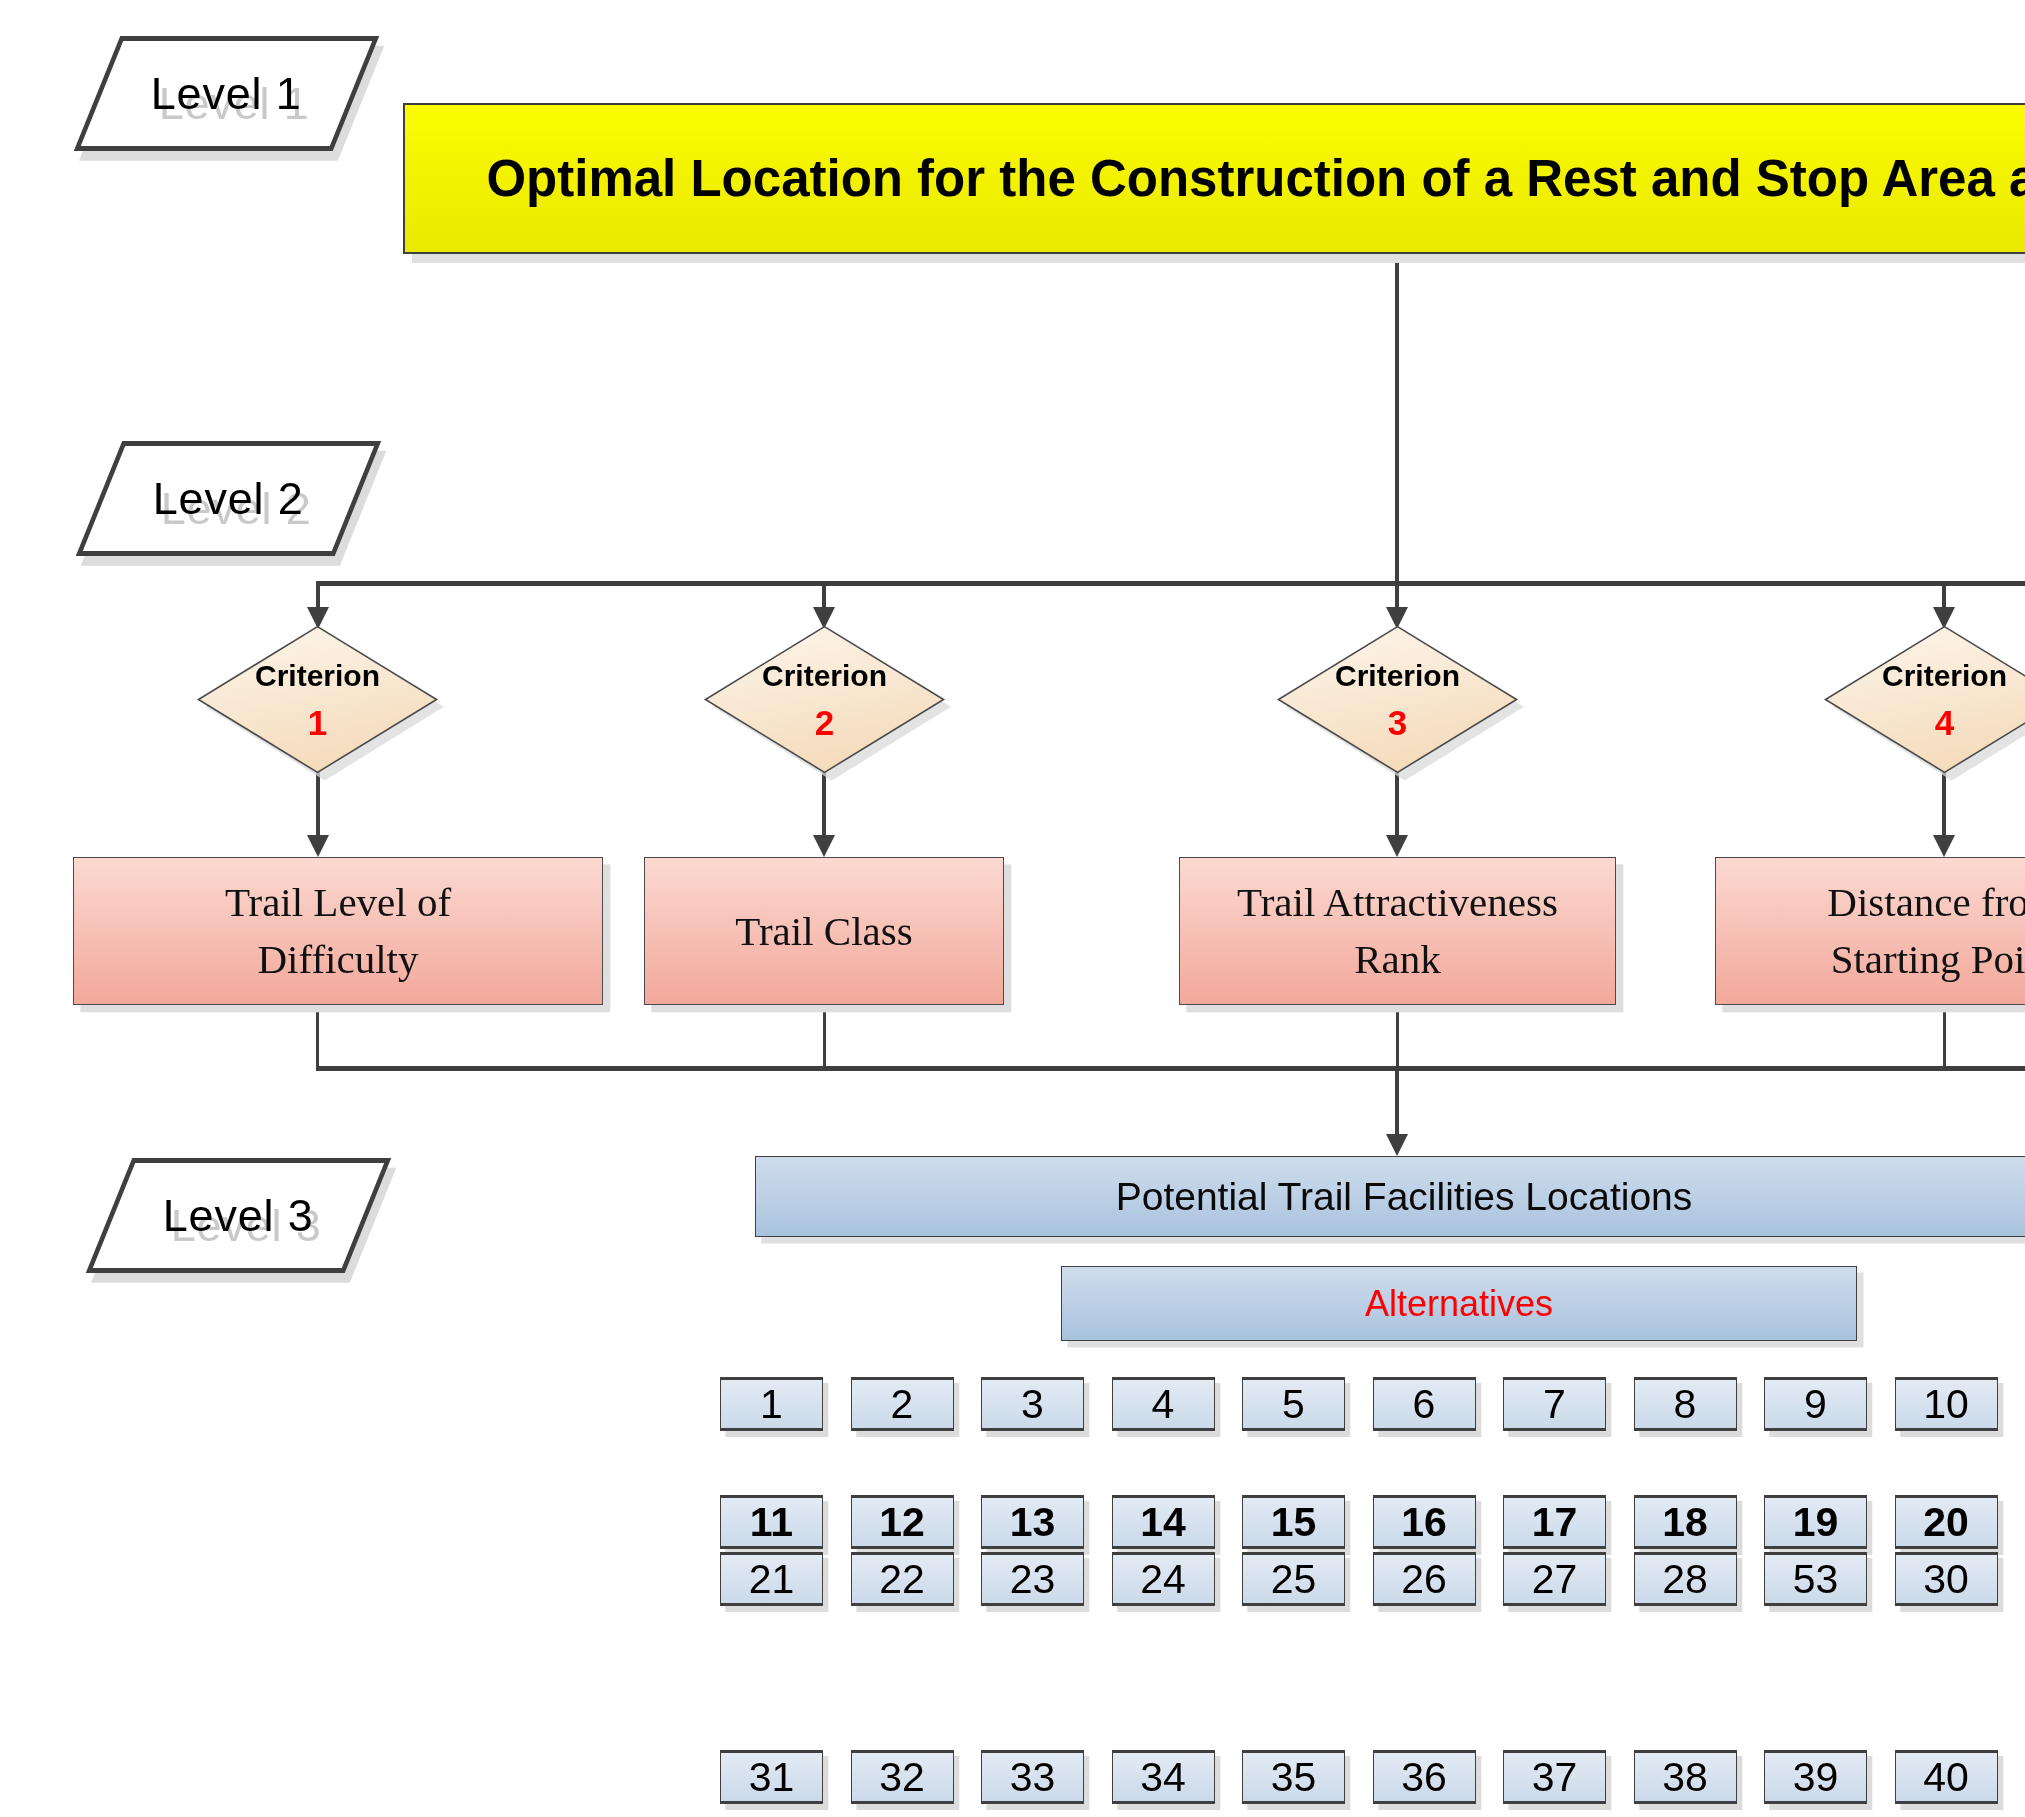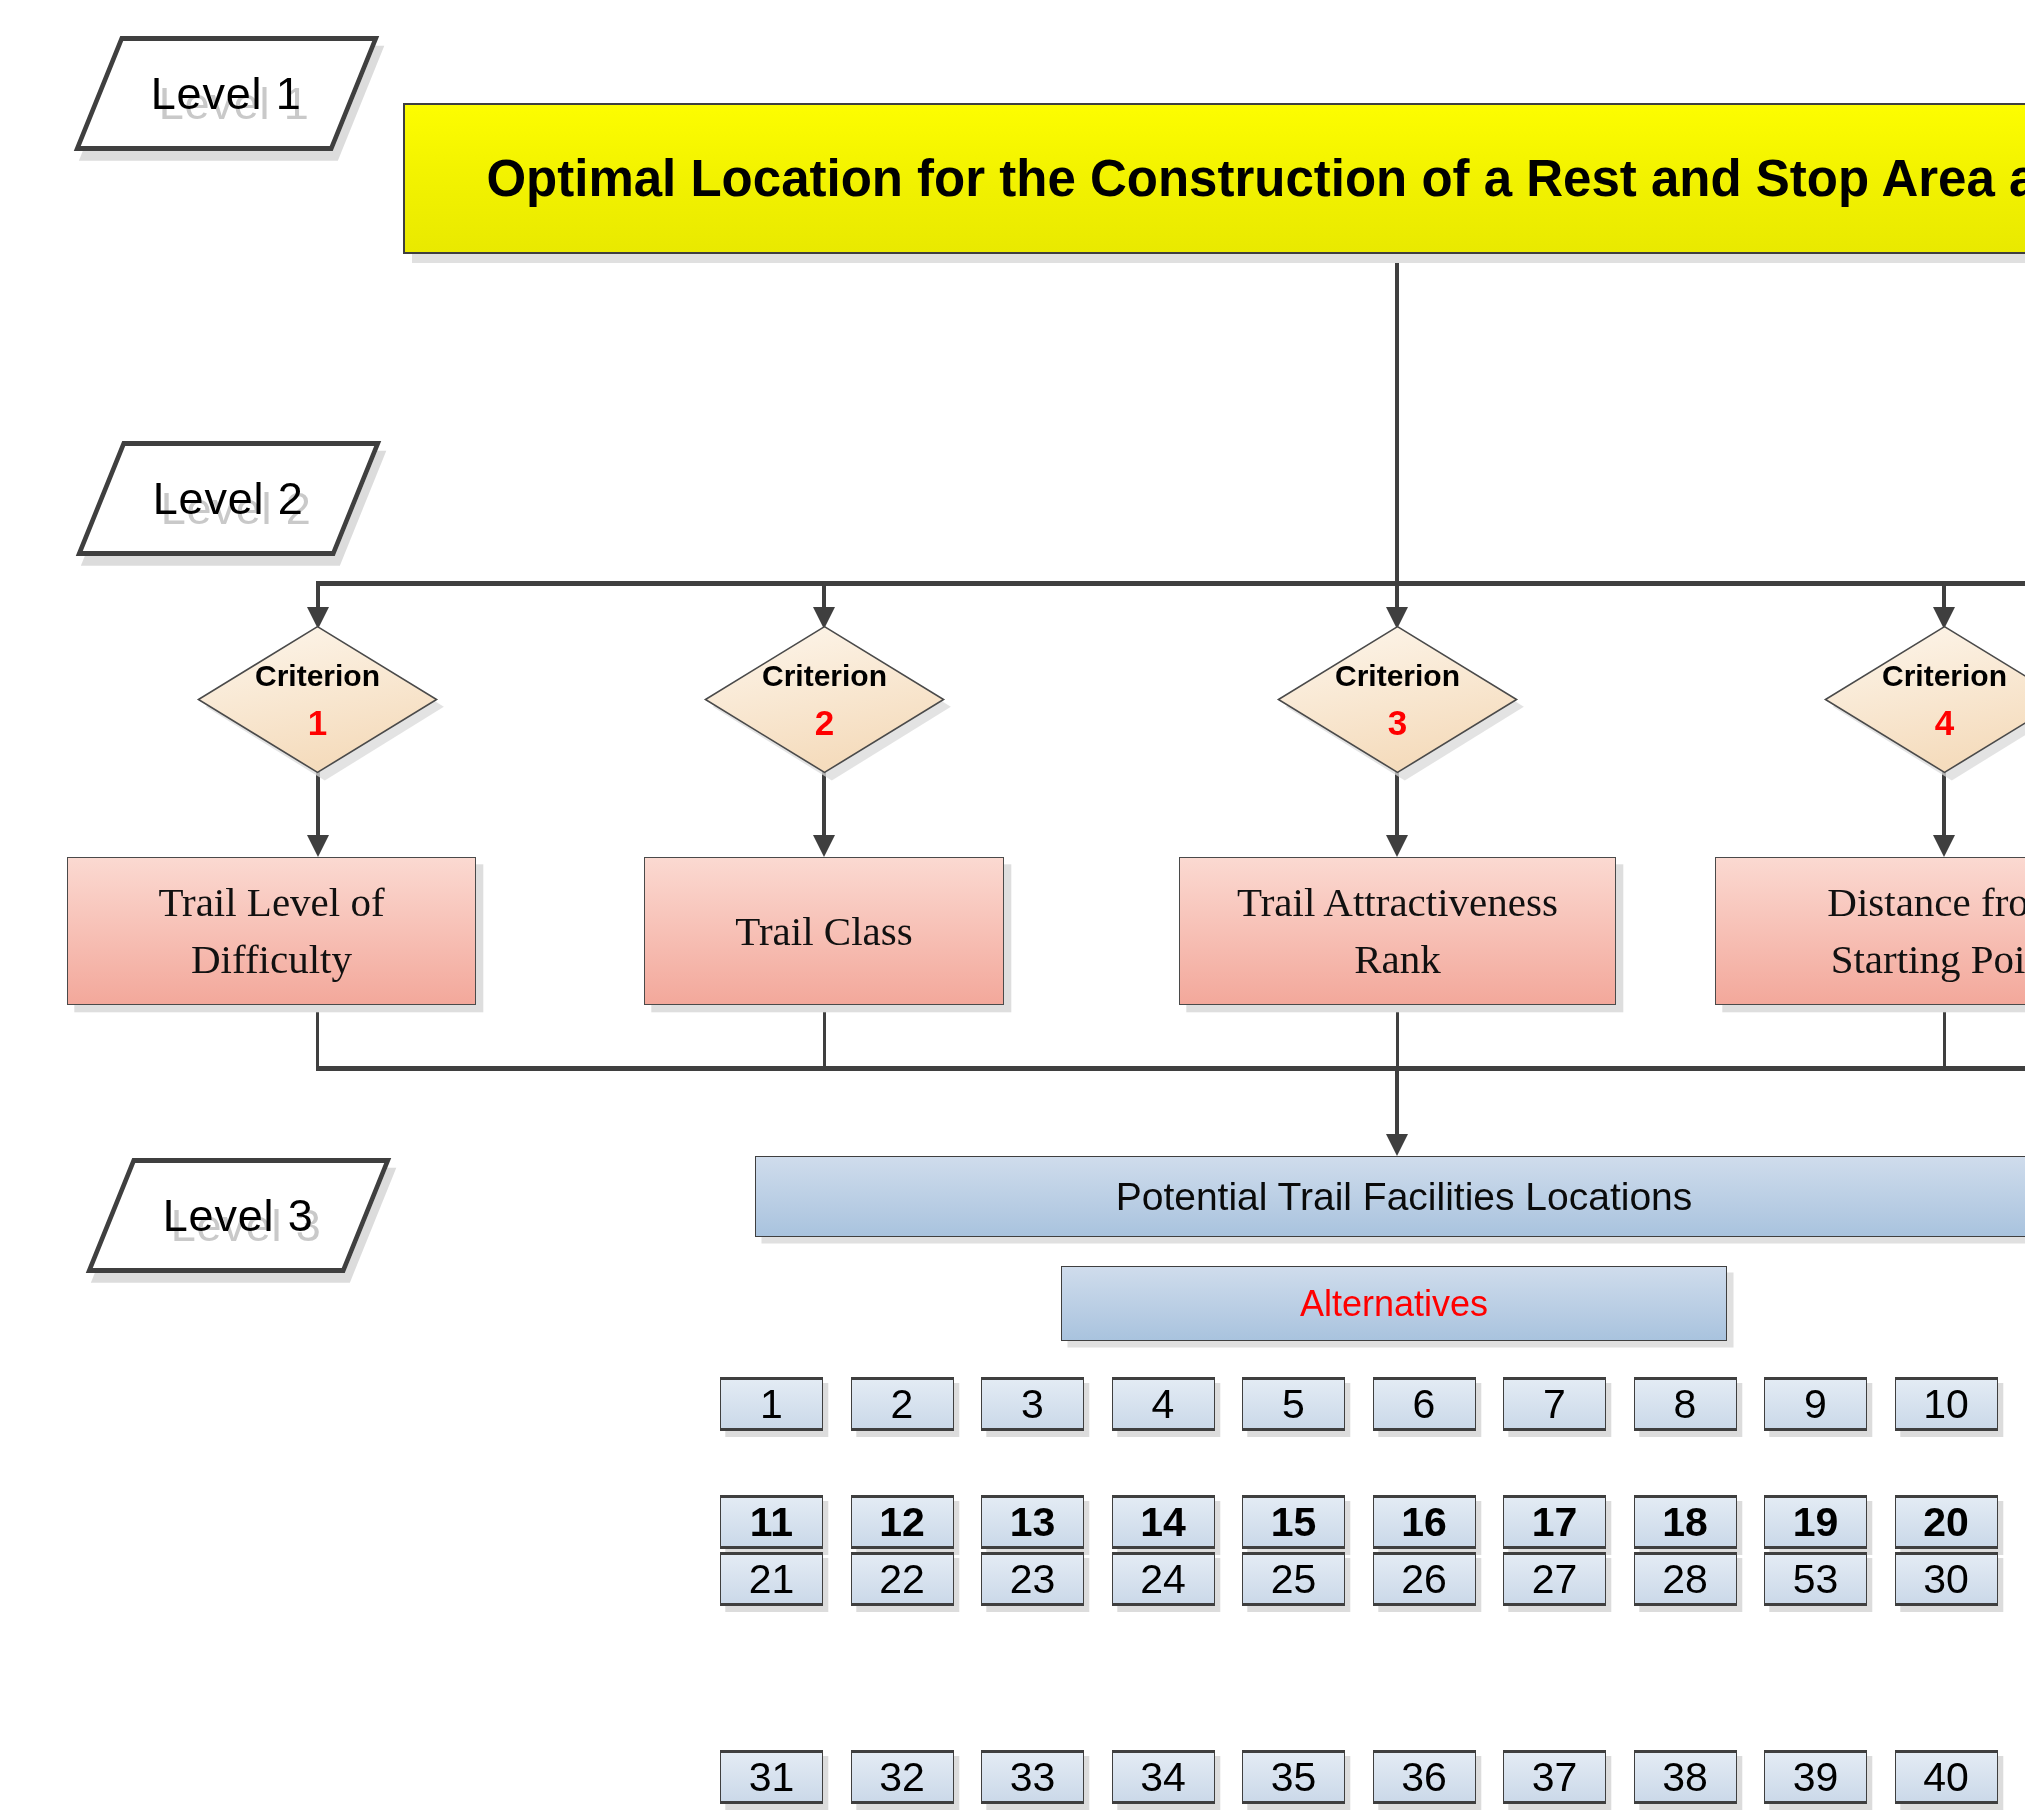--- a/index.html
+++ b/index.html
@@ -55,21 +55,21 @@
   }
   
   .bluebox{
     position:absolute;box-sizing:border-box;
     background:linear-gradient(180deg,#cfdcec 0%,#a9c3de 100%);
     border:1.6px solid #3f3f3f;box-shadow:6.5px 6.5px 0 #e0e0e0;
     display:flex;align-items:center;justify-content:center;
     color:#0a0a0a;z-index:2;
   }
   #locations-box{left:755px;top:1156px;width:1298px;height:81px;font-size:39px;}
-  #alternatives-box{left:1061px;top:1266px;width:666px;height:75px;font-size:36px;}
+  #alternatives-box{left:1061px;top:1266px;width:796px;height:75px;font-size:36px;}
   
   .numrow{position:absolute;left:720px;width:1280px;display:flex;gap:27.5px;z-index:2;}
   .numbox{
     width:103px;height:54px;box-sizing:border-box;flex:0 0 auto;
     background:linear-gradient(180deg,#e3ebf4 0%,#cbd9e9 100%);
     border:1.6px solid #3f3f3f;border-top-width:3.6px;border-bottom-width:3.6px;
     box-shadow:5.3px 6px 0 #dcdcdc;
     display:flex;align-items:center;justify-content:center;
     font-size:41px;color:#000;
   }
@@ -114,21 +114,21 @@
       <div class="diamond-cell" style="left:196px;">
         <svg width="243" height="151" viewBox="0 0 600 372">
        <polygon points="318,22 612,204 318,386 24,204" fill="#d9d9d9" opacity="0.75"></polygon>
        <polygon points="300,6 594,186 300,366 6,186" fill="url(#diamondGrad)" stroke="#4a4a4a" stroke-width="4"></polygon>
      </svg>
      <div class="d-label">Criterion</div>
      <div class="d-num" style="color:#ff0000;">1</div>
       </div>
       <div class="connector" style="left:316px;top:770px;width:4px;height:67px;"></div>
       <div class="arrowhead" style="left:307px;top:835px;"></div>
-      <div class="pinkbox" style="left:67px;width:409px;"><span>Trail Level of
+      <div class="pinkbox" style="left:73px;width:530px;"><span>Trail Level of
 Difficulty</span></div>
       <div class="connector" style="left:316px;top:1004px;width:3.2px;height:65px;"></div>
       <div class="connector" style="left:822px;top:584px;width:4px;height:25px;"></div>
       <div class="arrowhead" style="left:813px;top:607px;"></div>
       <div class="diamond-cell" style="left:703px;">
         <svg width="243" height="151" viewBox="0 0 600 372">
        <polygon points="318,22 612,204 318,386 24,204" fill="#d9d9d9" opacity="0.75"></polygon>
        <polygon points="300,6 594,186 300,366 6,186" fill="url(#diamondGrad)" stroke="#4a4a4a" stroke-width="4"></polygon>
      </svg>
      <div class="d-label">Criterion</div>

